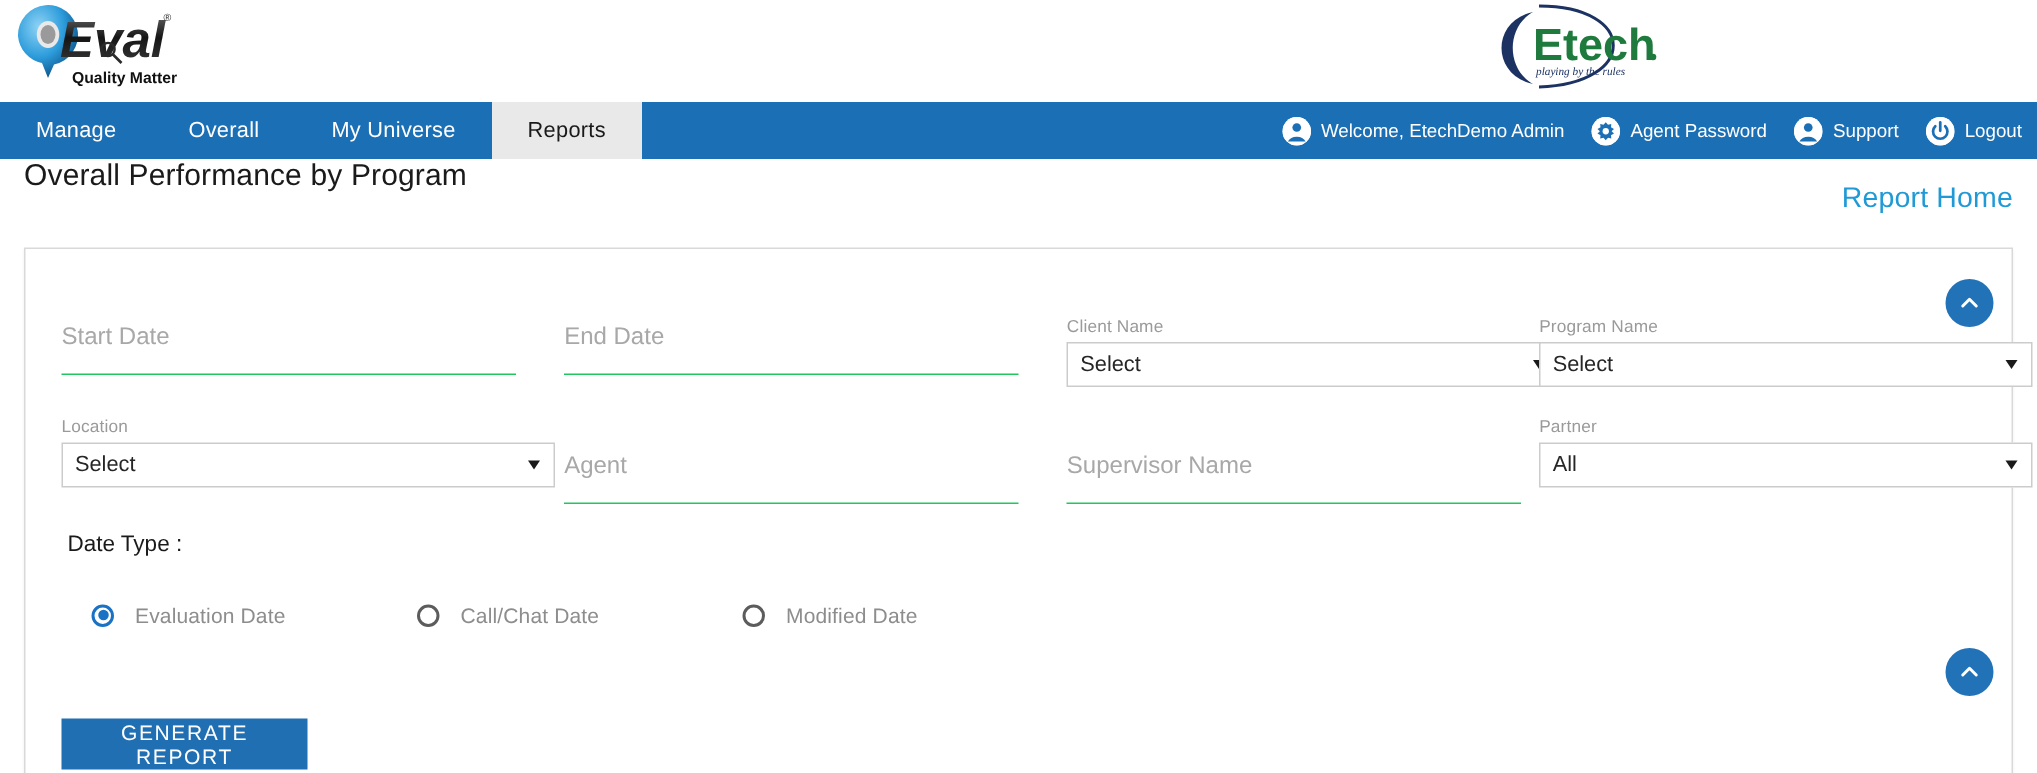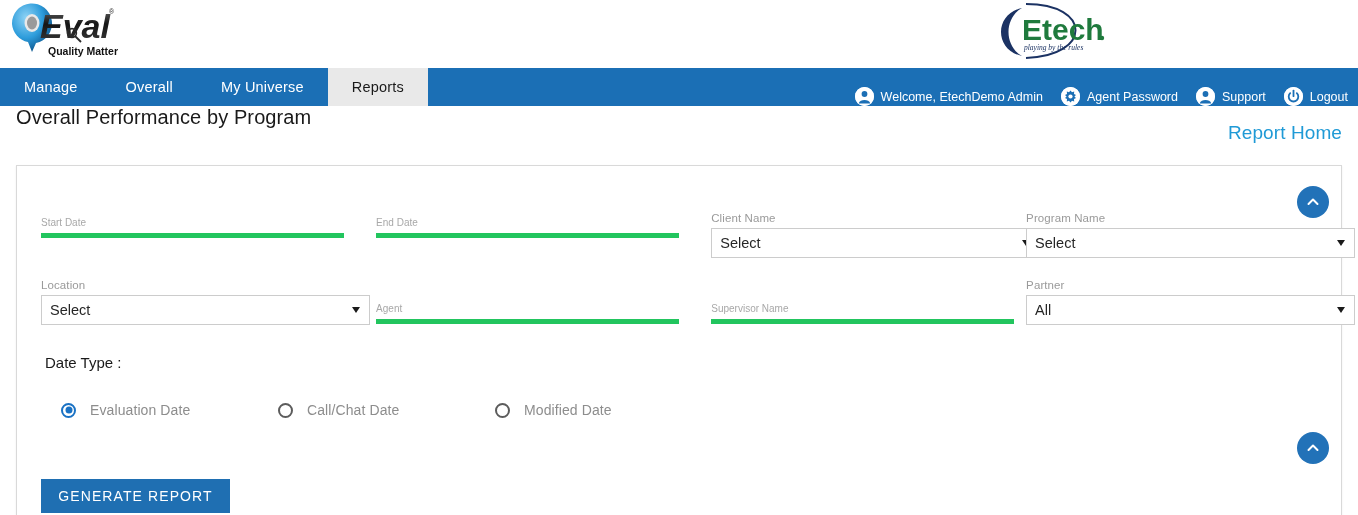--- a/index.html
+++ b/index.html
@@ -53,21 +53,21 @@
   }
   .nav-item.active {
     background: #e9e9e9;
     color: #1a1a1a;
   }
   .nav-right {
     position: absolute;
     right: 10px; top: 0;
     height: 38px;
     display: flex;
-    align-items: flex-end;
+    align-items: center;
     gap: 18px;
   }
   .nav-util {
     display: flex; align-items: center; gap: 7px;
     color: #ffffff;
     font-size: 12.5px;
     cursor: pointer;
     white-space: nowrap;
   }
   .util-ico {
@@ -148,25 +148,25 @@
     color: #9a9a9a;
     line-height: 13px;
     letter-spacing: .1px;
   }
 
   
   .uline-wrap { position: relative; width: 303px; }
   .uline {
     width: 303px;
     border: none;
-    border-bottom: 5px solid #22c55e;
+    border-bottom: 1px solid #22c55e;
     outline: none;
-    font-size: 10px;
+    font-size: 16px;
     color: #3a3a3a;
-    padding: 4px 0 5px 0;
+    padding: 4px 0 15px 0;
     background: transparent;
     font-family: "Liberation Sans", sans-serif;
   }
   .uline::placeholder { color: #a8a8a8; }
 
   
   .sel-wrap { position: relative; width: 303px; }
   .sel-box {
     width: 329px; height: 30px;
     border: 1px solid #cccccc;
@@ -237,21 +237,21 @@
   .radio-label {
     font-size: 14px;
     color: #8d8d8d;
     letter-spacing: .1px;
   }
 
   
   .gen-btn {
     position: absolute;
     left: 24px; top: 313px;
-    width: 189px; height: 34px;
+    width: 164px; height: 34px;
     background: #1f6fb2;
     color: #ffffff;
     border: none;
     font-size: 14px;
     letter-spacing: 1.1px;
     cursor: pointer;
     font-family: "Liberation Sans", sans-serif;
     display: flex; align-items: center; justify-content: center;
   }
 </style>

